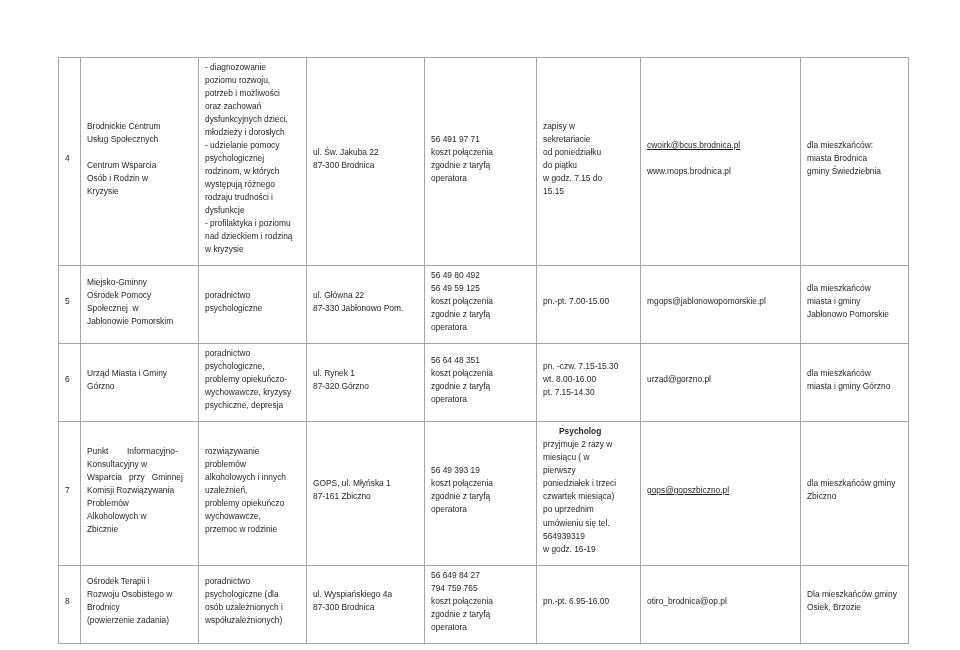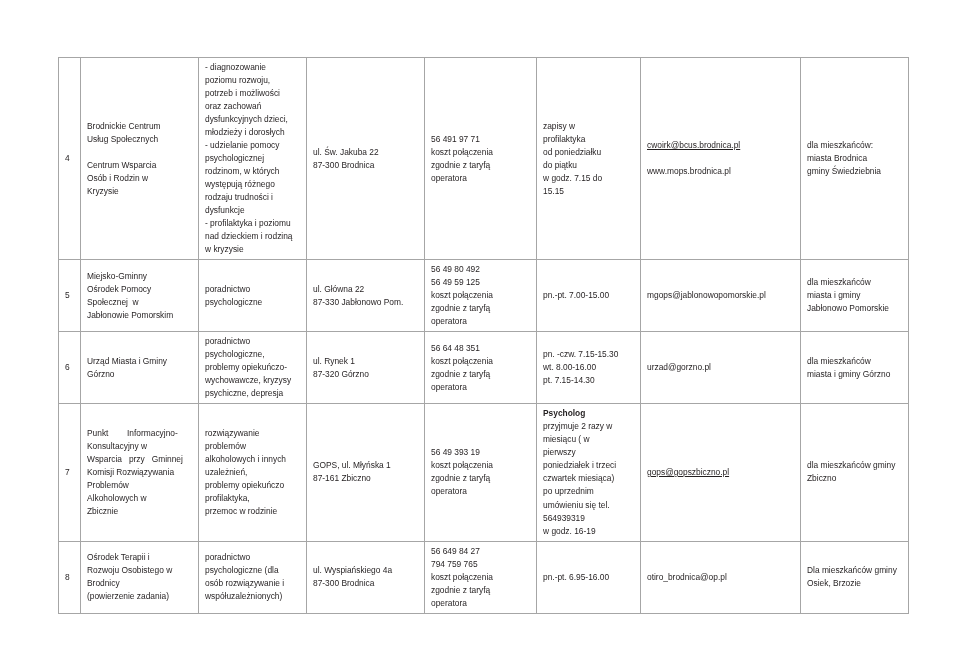--- a/index.html
+++ b/index.html
@@ -29,21 +29,21 @@
     width: 850px;
     border-collapse: collapse;
     table-layout: fixed;
     font-size: 8.4px;
     line-height: 1.55;
   }
 
   #doc-table td {
     border: 1px solid #a6a6a6;
     vertical-align: middle;
-    padding: 3px 5px 3px 6px;
+    padding: 3px 5px 9px 6px;
     overflow: visible;
     white-space: normal;
     word-break: normal;
   }
 
   
   .c-num   { width: 22px;  text-align: left; padding-left: 7px; }
   .c-name  { width: 118px; }
   .c-scope { width: 108px; }
   .c-addr  { width: 118px; }
@@ -53,21 +53,21 @@
   .c-area  { width: 108px; }
 
   .cell-lines {
     display: block;
   }
   .cell-lines .ln {
     display: block;
     white-space: pre;
   }
 
-  .bold { font-weight: bold; }
+  .bold { font-weight: bold; margin-left: 16px; }
 
   a.link {
     color: #231f20;
     text-decoration: underline;
   }
 </style>
 </head>
 <body>
 
 <div id="page">
@@ -124,21 +124,21 @@
             <span class="cell-lines">
               <span class="ln">56 491 97 71</span>
               <span class="ln">koszt połączenia</span>
               <span class="ln">zgodnie z taryfą</span>
               <span class="ln">operatora</span>
             </span>
           </td>
           <td>
             <span class="cell-lines">
               <span class="ln">zapisy w</span>
-              <span class="ln">profilaktyka</span>
+              <span class="ln">sekretariacie</span>
               <span class="ln">od poniedziałku</span>
               <span class="ln">do piątku</span>
               <span class="ln">w godz. 7.15 do</span>
               <span class="ln">15.15</span>
             </span>
           </td>
           <td>
             <span class="cell-lines">
               <span class="ln"><a class="link" href="#">cwoirk@bcus.brodnica.pl</a></span>
               <span class="ln">&nbsp;</span>
@@ -265,21 +265,21 @@
               <span class="ln">Zbicznie</span>
             </span>
           </td>
           <td>
             <span class="cell-lines">
               <span class="ln">rozwiązywanie</span>
               <span class="ln">problemów</span>
               <span class="ln">alkoholowych i innych</span>
               <span class="ln">uzależnień,</span>
               <span class="ln">problemy opiekuńczo</span>
-              <span class="ln">profilaktyka,</span>
+              <span class="ln">wychowawcze,</span>
               <span class="ln">przemoc w rodzinie</span>
             </span>
           </td>
           <td>
             <span class="cell-lines">
               <span class="ln">GOPS, ul. Młyńska 1</span>
               <span class="ln">87-161 Zbiczno</span>
             </span>
           </td>
           <td>
@@ -323,21 +323,21 @@
               <span class="ln">Ośrodek Terapii i</span>
               <span class="ln">Rozwoju Osobistego w</span>
               <span class="ln">Brodnicy</span>
               <span class="ln">(powierzenie zadania)</span>
             </span>
           </td>
           <td>
             <span class="cell-lines">
               <span class="ln">poradnictwo</span>
               <span class="ln">psychologiczne (dla</span>
-              <span class="ln">osób rozwiązywanie i</span>
+              <span class="ln">osób uzależnionych i</span>
               <span class="ln">współuzależnionych)</span>
             </span>
           </td>
           <td>
             <span class="cell-lines">
               <span class="ln">ul. Wyspiańskiego 4a</span>
               <span class="ln">87-300 Brodnica</span>
             </span>
           </td>
           <td>

